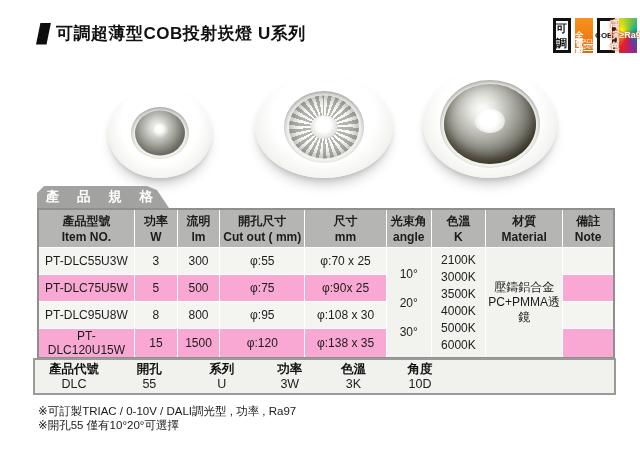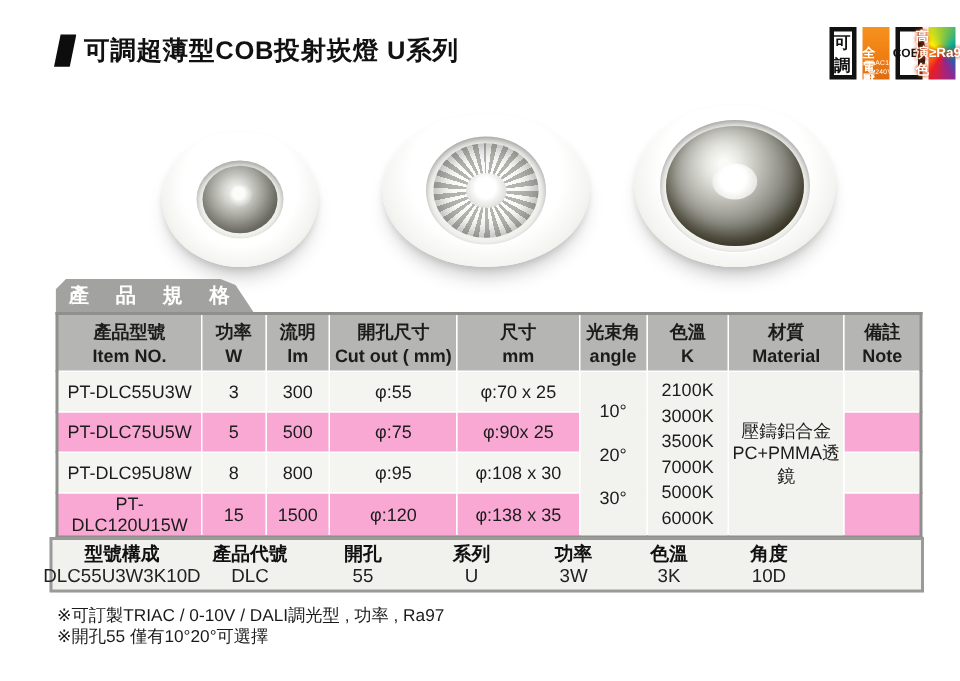--- a/index.html
+++ b/index.html
@@ -10,21 +10,21 @@
   .title-row{position:absolute;left:36px;top:22px;display:flex;align-items:center;gap:5px;}
   .title-marker{width:15px;height:22px;background:#0d0d0d;
                 clip-path:polygon(30% 0,100% 0,70% 100%,0 100%);}
   .page-title{font-size:17px;font-weight:bold;letter-spacing:.5px;}
 
   .badges{position:absolute;top:18px;right:3px;display:flex;gap:4px;}
   .badge{width:18px;height:35px;box-sizing:border-box;display:flex;flex-direction:row;
          align-items:center;justify-content:center;}
   .badge-dim{border:3px solid #111;background:#fff;font-weight:bold;font-size:11px;}
   .badge-volt{background:linear-gradient(180deg,#f6921e 0%,#ef7d12 60%,#e06a10 100%);
-              color:#fff;justify-content:flex-start;padding-top:18px;}
+              color:#fff;justify-content:flex-start;padding-top:18px;text-decoration:underline;}
   .badge-volt .bolt{width:14px;height:13px;}
   .badge-volt .v-label{font-size:8.5px;font-weight:bold;line-height:9px;}
   .badge-volt .v-sub{font-size:4.5px;line-height:6px;letter-spacing:.2px;}
   .badge-cob{border:3px solid #111;background:#fff;}
   .badge-cob .cob-label{font-size:8px;font-weight:bold;line-height:9px;}
   .badge-cob .cob-dot{width:16px;height:15px;border-radius:50%;background:#ffd400;
                       border:2px solid #1a1a1a;margin-top:1px;}
   .badge-cri{background:conic-gradient(from 210deg at 50% 50%,
               #ed1c24,#f7941e,#fff200,#8cc63f,#00a99d,#0072bc,#92278f,#ed1c24);
              color:#fff;font-weight:bold;font-size:9px;line-height:11px;
@@ -205,21 +205,21 @@
           <span>10°</span>
           <span>20°</span>
           <span>30°</span>
         </div>
       </td>
       <td class="merged" rowspan="4">
         <div class="cct-stack">
           <div>2100K</div>
           <div>3000K</div>
           <div>3500K</div>
-          <div>7000K</div>
+          <div>4000K</div>
           <div>5000K</div>
           <div>6000K</div>
         </div>
       </td>
       <td class="merged" rowspan="4">
         <div class="mat-stack">
           <div>壓鑄鋁合金</div>
           <div>PC+PMMA透鏡</div>
         </div>
       </td>
@@ -246,24 +246,20 @@
       <td>15</td>
       <td>1500</td>
       <td>φ:120</td>
       <td>φ:138 x 35</td>
       <td></td>
     </tr>
   </tbody>
 </table>
 
 <div class="model-table">
-  <div class="m-col" style="width:16%">
-    <div class="m-head">型號構成</div>
-    <div class="m-val">DLC55U3W3K10D</div>
-  </div>
   <div class="m-col" style="width:13.5%">
     <div class="m-head">產品代號</div>
     <div class="m-val">DLC</div>
   </div>
   <div class="m-col" style="width:12.5%">
     <div class="m-head">開孔</div>
     <div class="m-val">55</div>
   </div>
   <div class="m-col" style="width:12.5%">
     <div class="m-head">系列</div>

